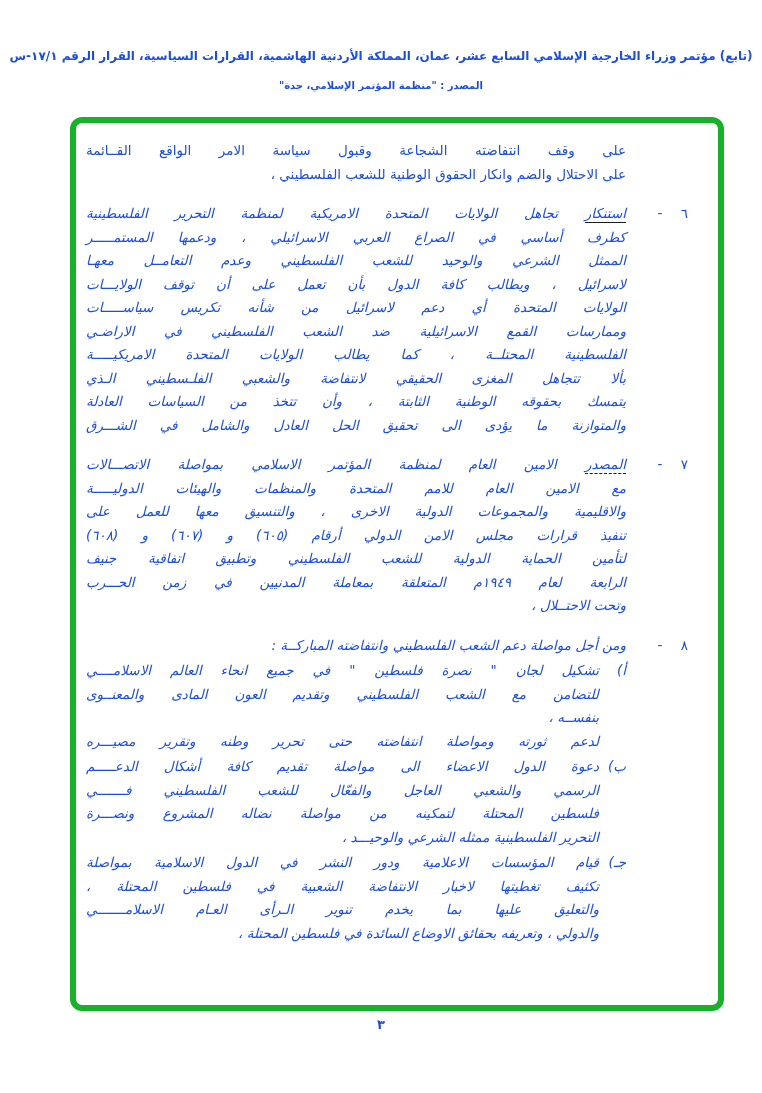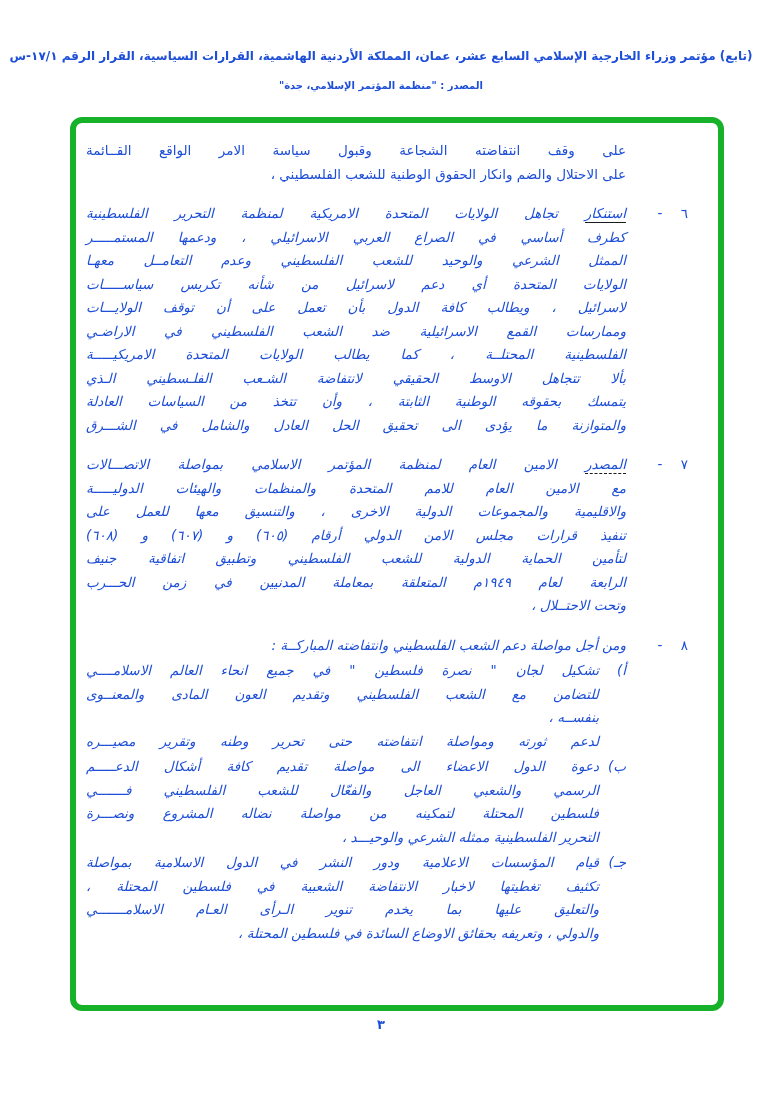--- a/index.html
+++ b/index.html
@@ -81,25 +81,25 @@
         <div class="ln last">على الاحتلال والضم وانكار الحقوق الوطنية للشعب الفلسطيني ،</div>
       </div>
 
     <div class="item">
       <div class="num">٦ -</div>
       <div class="txt">
         <div class="ln"><span class="u-solid">استنكار</span><span> تجاهل الولايات المتحدة الامريكية لمنظمة التحرير الفلسطينية</span></div>
         <div>
             <div class="ln">كطرف أساسي في الصراع العربي الاسرائيلي ، ودعمها المستمـــــر</div>
             <div class="ln">الممثل الشرعي والوحيد للشعب الفلسطيني وعدم التعامــل معهـا</div>
+            <div class="ln">لاسرائيل ، ويطالب كافة الدول بأن تعمل على أن توقف الولايـــات</div>
             <div class="ln">الولايات المتحدة أي دعم لاسرائيل من شأنه تكريس سياســـــات</div>
-            <div class="ln">لاسرائيل ، ويطالب كافة الدول بأن تعمل على أن توقف الولايـــات</div>
             <div class="ln">وممارسات القمع الاسرائيلية ضد الشعب الفلسطيني في الاراضـي</div>
             <div class="ln">الفلسطينية المحتلــة ، كما يطالب الولايات المتحدة الامريكيـــــة</div>
-            <div class="ln">بألا تتجاهل الاوسط الحقيقي لانتفاضة الشـعب الفلـسطيني الـذي</div>
+            <div class="ln">بألا تتجاهل المغزى الحقيقي لانتفاضة والشعبي الفلـسطيني الـذي</div>
             <div class="ln">يتمسك بحقوقه الوطنية الثابتة ، وأن تتخذ من السياسات العادلة</div>
             <div class="ln">والمتوازنة ما يؤدى الى تحقيق الحل العادل والشامل في الشـــرق</div>
           </div>
       </div>
     </div>
 
     <div class="item">
       <div class="num">٧ -</div>
       <div class="txt">
         <div class="ln"><span class="u-dashed">المصدر</span><span> الامين العام لمنظمة المؤتمر الاسلامي بمواصلة الاتصـــالات</span></div>

